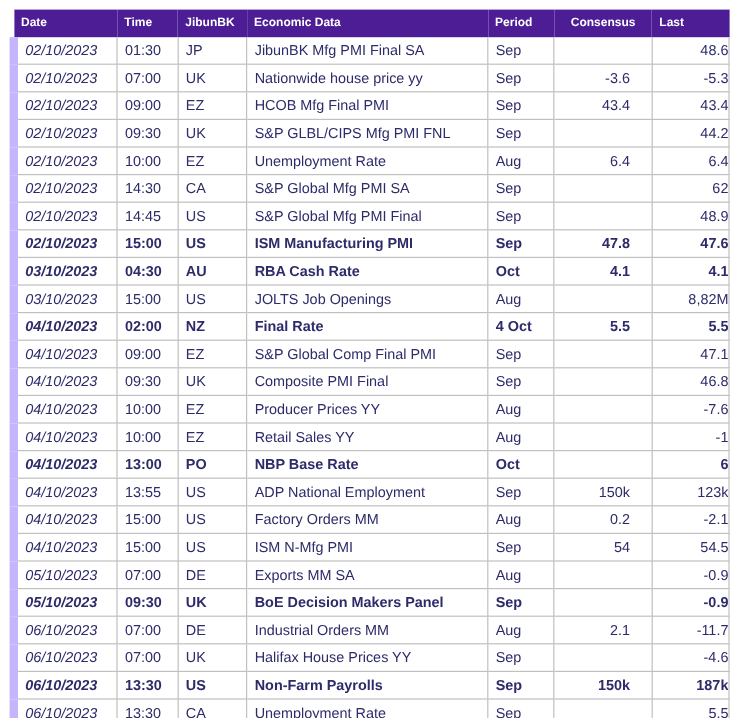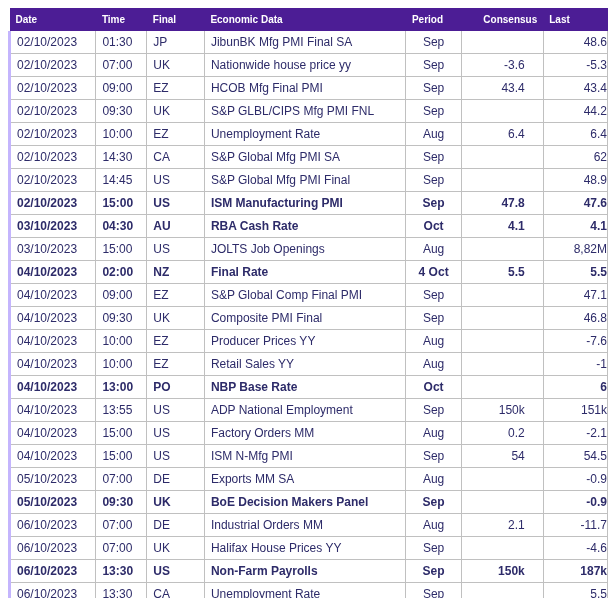--- a/index.html
+++ b/index.html
@@ -22,66 +22,66 @@
     text-align: left;
     padding: 6px 6px;
     font-weight: bold;
     font-size: 10px;
     border: none;
   }
   th:nth-child(5), th:nth-child(7) {
     text-align: left;
   }
   th:nth-child(6) {
-    text-align: right;
+    text-align: center;
   }
   td {
     padding: 4px 6px;
     color: #2d2b69;
     border-bottom: 1px solid #c0c0c0;
     border-left: 1px solid #c0c0c0;
     border-right: 1px solid #c0c0c0;
     font-size: 12px;
     white-space: nowrap;
     overflow: hidden;
     text-overflow: ellipsis;
   }
-  tr td:first-child { border-left: 3px solid #c4b5fd; }
+  tr td:first-child { border-left: 7px solid #c4b5fd; font-style: italic; }
   tr td:last-child { border-right: 1px solid #c0c0c0; }
   tr.row-bold td { font-weight: bold; }
   tr.day-break td { border-top: 1px solid #666; }
   col.c-date   { width: 78px; }
   col.c-time   { width: 46px; }
   col.c-region { width: 52px; }
   col.c-data   { width: 182px; }
   col.c-period { width: 50px; }
   col.c-cons   { width: 74px; }
   col.c-last   { width: 58px; }
   td.c-cons { text-align: right; padding-right: 18px;}
   td.c-last { text-align: right; padding-right: 0;}
-  td.c-period { text-align: center; }
+  td.c-period { text-align: left; }
 </style>
 </head>
 <body>
 
 <table>
   <colgroup>
     <col class="c-date">
       <col class="c-time">
       <col class="c-region">
       <col class="c-data">
       <col class="c-period">
       <col class="c-cons">
       <col class="c-last">
   </colgroup>
   <thead>
     <tr>
       <th>Date</th>
       <th>Time</th>
-      <th>Final</th>
+      <th>JibunBK</th>
       <th>Economic Data</th>
       <th>Period</th>
       <th>Consensus</th>
       <th>Last</th>
     </tr>
   </thead>
   <tbody id="tbody">
       <tr>
         <td>02/10/2023</td>
         <td>01:30</td>
@@ -226,21 +226,21 @@
         <td class="c-cons"></td>
         <td class="c-last">6</td>
       </tr>
       <tr>
         <td>04/10/2023</td>
         <td>13:55</td>
         <td>US</td>
         <td>ADP National Employment</td>
         <td class="c-period">Sep</td>
         <td class="c-cons">150k</td>
-        <td class="c-last">151k</td>
+        <td class="c-last">123k</td>
       </tr>
       <tr>
         <td>04/10/2023</td>
         <td>15:00</td>
         <td>US</td>
         <td>Factory Orders MM</td>
         <td class="c-period">Aug</td>
         <td class="c-cons">0.2</td>
         <td class="c-last">-2.1</td>
       </tr>

